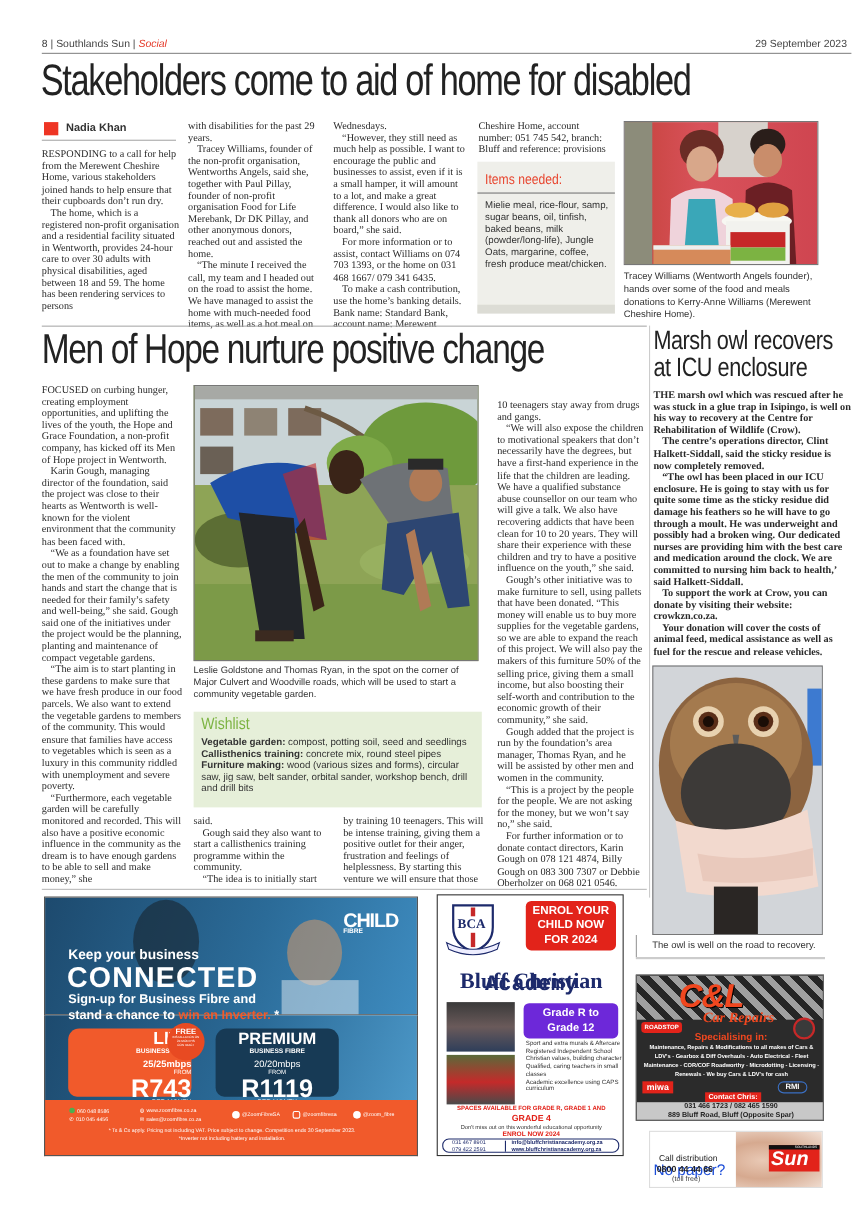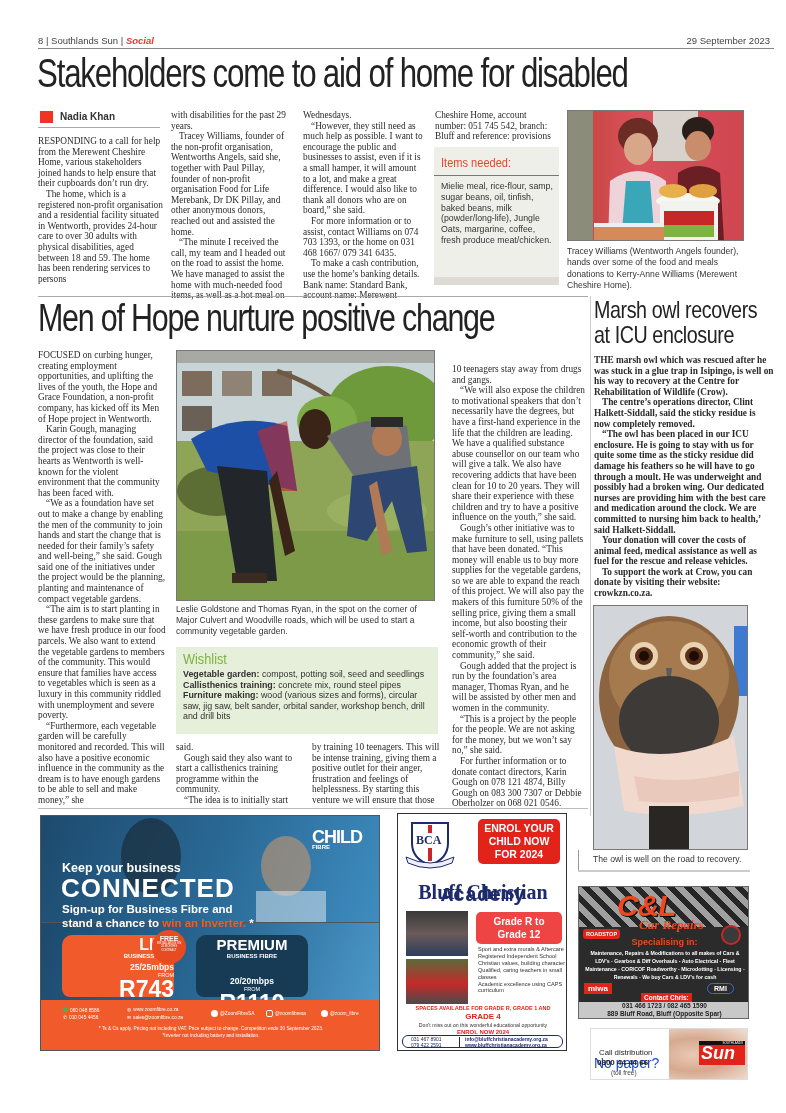--- a/index.html
+++ b/index.html
@@ -16,21 +16,21 @@
   .photo { border: 1px solid #777; overflow: hidden; }
 </style>
 </head>
 <body>
 
 <div class="abs sans" style="left:38px;top:35px;width:736px;height:14px;font-size:9.5px;color:#444;">
   <span>8</span>
   <span> | </span>
   <span>Southlands Sun</span>
   <span> | </span>
-  <span style="color:#e53a2a;font-weight:bold;font-style:italic;">Social</span>
+  <span style="color:#e53a2a;font-weight:normal;font-style:italic;">Social</span>
   <span style="position:absolute;right:4px;top:0;">29 September 2023</span>
 </div>
 <div class="abs rule" style="left:38px;top:48px;width:736px;background:#888;"></div>
 
 <h1 class="abs headline" style="left:37px;top:50px;font-size:40px;line-height:46px;transform:scaleX(0.78);white-space:nowrap;">Stakeholders come to aid of home for disabled</h1>
 
 <div class="abs" style="left:38px;top:108px;width:122px;height:20px;border-bottom:1px solid #aaa;">
   <span style="position:absolute;left:2px;top:3px;width:13px;height:12px;background:#ee3524;"></span>
   <span class="sans" style="position:absolute;left:22px;top:3px;font-size:10px;font-weight:bold;color:#333;">Nadia Khan</span>
 </div>
@@ -156,22 +156,22 @@
 
 <div class="abs" style="left:590px;top:296px;width:1px;height:520px;background:#ccc;"></div>
 <h2 class="abs headline" style="left:594px;top:297px;font-size:24px;line-height:25px;transform:scaleX(0.82);white-space:nowrap;letter-spacing:-0.5px;">
   <span>Marsh owl recovers</span><br>
   <span>at ICU enclosure</span>
 </h2>
 <div class="abs col serif" style="left:594px;top:355px;width:180px;font-weight:bold;">
   <p>THE marsh owl which was rescued after he was stuck in a glue trap in Isipingo, is well on his way to recovery at the Centre for Rehabilitation of Wildlife (Crow).</p>
   <p class="ind">The centre’s operations director, Clint Halkett-Siddall, said the sticky residue is now completely removed.</p>
   <p class="ind">“The owl has been placed in our ICU enclosure. He is going to stay with us for quite some time as the sticky residue did damage his feathers so he will have to go through a moult. He was underweight and possibly had a broken wing. Our dedicated nurses are providing him with the best care and medication around the clock. We are committed to nursing him back to health,’ said Halkett-Siddall.</p>
+  <p class="ind">To support the work at Crow, you can donate by visiting their website: crowkzn.co.za.</p>
   <p class="ind">Your donation will cover the costs of animal feed, medical assistance as well as fuel for the rescue and release vehicles.</p>
-  <p class="ind">To support the work at Crow, you can donate by visiting their website: crowkzn.co.za.</p>
 </div>
 <div class="abs photo" style="left:593px;top:605px;width:155px;height:245px;background:#c3c7cd;">
   <svg width="155" height="245" viewBox="0 0 155 245">
     <rect x="0" y="0" width="155" height="245" fill="#d2d5d9"></rect>
     <rect x="140" y="20" width="15" height="70" fill="#3d7ad0"></rect>
     <ellipse cx="75" cy="90" rx="70" ry="80" fill="#8c6440"></ellipse>
     <ellipse cx="75" cy="70" rx="60" ry="55" fill="#a47a4e"></ellipse>
     <circle cx="50" cy="50" r="14" fill="#e8d2b0"></circle>
     <circle cx="100" cy="50" r="14" fill="#e8d2b0"></circle>
     <circle cx="50" cy="50" r="9" fill="#5a2e18"></circle>
@@ -218,21 +218,21 @@
   <div style="font-size:6px;">PER MONTH</div>
 </div>
 <div class="abs sans" style="left:152px;top:930px;width:34px;height:34px;border-radius:50%;background:#e84a22;color:#fff;text-align:center;">
   <div style="font-size:7px;font-weight:900;margin-top:5px;">FREE</div>
   <div style="font-size:2.8px;line-height:3.4px;padding:0 3px;">INSTALLATION ON 24 MONTHS CONTRACT</div>
 </div>
 
 <div class="abs sans" style="left:196px;top:935px;width:112px;height:62px;background:#173a55;border-radius:10px 10px 8px 8px;color:#fff;text-align:center;">
   <div style="font-weight:900;font-size:15px;margin-top:2px;line-height:16px;">PREMIUM</div>
   <div style="font-size:6px;font-weight:bold;">BUSINESS FIBRE</div>
-  <div style="font-size:8.5px;font-weight:bold;margin-top:17px;">20/20mbps</div>
+  <div style="font-size:8.5px;font-weight:normal;margin-top:3px;">20/20mbps</div>
   <div style="font-size:5.5px;">FROM</div>
   <div style="font-size:23px;font-weight:900;line-height:22px;">R1119</div>
   <div style="font-size:6px;">PER MONTH</div>
 </div>
 
 <div class="abs sans" style="left:40px;top:1000px;width:340px;height:51px;background:#f15a2b;border:1px solid #555;border-top:none;color:#fff;font-size:4.8px;">
   <div style="position:absolute;left:22px;top:7px;"><span style="display:inline-block;width:5px;height:5px;border-radius:50%;background:#4caf50;margin-right:2px;"></span><span>060 048 8586</span></div>
   <div style="position:absolute;left:22px;top:15px;"><span style="margin-right:2px;">✆</span><span>010 045 4456</span></div>
   <div style="position:absolute;left:86px;top:7px;"><span style="margin-right:2px;">◍</span><span>www.zoomfibre.co.za</span></div>
   <div style="position:absolute;left:86px;top:15px;"><span style="margin-right:2px;">✉</span><span>sales@zoomfibre.co.za</span></div>
@@ -250,21 +250,21 @@
       <rect x="24" y="6" width="4" height="36" fill="#c62828"></rect>
       <path d="M2 38 Q26 50 50 38 L48 44 Q26 54 4 44 Z" fill="#eef" stroke="#1d2a6b" stroke-width="1"></path>
     </svg>
     <div style="position:absolute;left:12px;top:14px;font-family:'Liberation Serif',serif;font-weight:bold;font-size:12px;color:#1d2a6b;background:#fff;">BCA</div>
   </div>
   <div class="sans" style="position:absolute;left:80px;top:5px;width:82px;height:45px;background:#e2231a;color:#fff;font-weight:bold;font-size:10.5px;line-height:13px;text-align:center;border-radius:5px;padding-top:3px;">ENROL YOUR CHILD NOW FOR 2024</div>
   <div style="position:absolute;left:0;top:52px;width:170px;text-align:center;font-family:'Liberation Serif',serif;font-weight:bold;font-size:20px;line-height:21px;color:#1d2a6b;margin-top:16px;">Bluff Christian</div>
   <div style="position:absolute;left:0;top:71px;width:170px;text-align:center;font-family:Liberation Mono, monospace;font-weight:bold;font-size:20px;line-height:21px;color:#1d2a6b;">Academy</div>
   <div style="position:absolute;left:8px;top:97px;width:62px;height:45px;background:linear-gradient(180deg,#3a3a3a 0%,#6a5a5a 50%,#2e3e5a 100%);"></div>
   <div style="position:absolute;left:8px;top:145px;width:62px;height:45px;background:linear-gradient(180deg,#5a6a3a 0%,#c42a2a 55%,#4a4a4a 100%);"></div>
-  <div class="sans" style="position:absolute;left:78px;top:98px;width:86px;height:32px;background:#ef4444;color:#fff;font-weight:bold;font-size:10px;line-height:13px;text-align:center;border-radius:5px;padding:3px 12px 0;">Grade R to Grade 12</div>
+  <div class="sans" style="position:absolute;left:78px;top:98px;width:86px;height:32px;background:#6d28d9;color:#fff;font-weight:bold;font-size:10px;line-height:13px;text-align:center;border-radius:5px;padding:3px 12px 0;">Grade R to Grade 12</div>
   <ul class="sans" style="position:absolute;left:80px;top:132px;width:88px;list-style:none;font-size:5.6px;line-height:6.9px;color:#333;">
     <li>Sport and extra murals &amp; Aftercare</li>
     <li>Registered Independent School</li>
     <li>Christian values, building character</li>
     <li>Qualified, caring teachers in small classes</li>
     <li>Academic excellence using CAPS curriculum</li>
   </ul>
   <div class="sans" style="position:absolute;left:0;top:191px;width:170px;text-align:center;color:#e2231a;font-weight:bold;font-size:5.5px;">SPACES AVAILABLE FOR GRADE R, GRADE 1 AND</div>
   <div class="sans" style="position:absolute;left:0;top:198px;width:170px;text-align:center;color:#e2231a;font-weight:bold;font-size:8px;">GRADE 4</div>
   <div class="sans" style="position:absolute;left:0;top:208px;width:170px;text-align:center;color:#333;font-size:5.2px;">Don't miss out on this wonderful educational opportunity</div>

